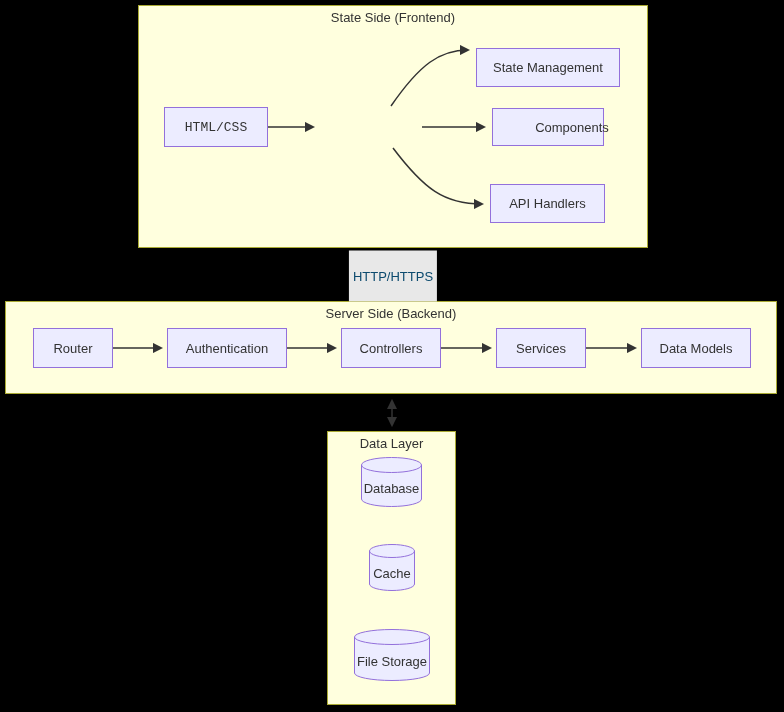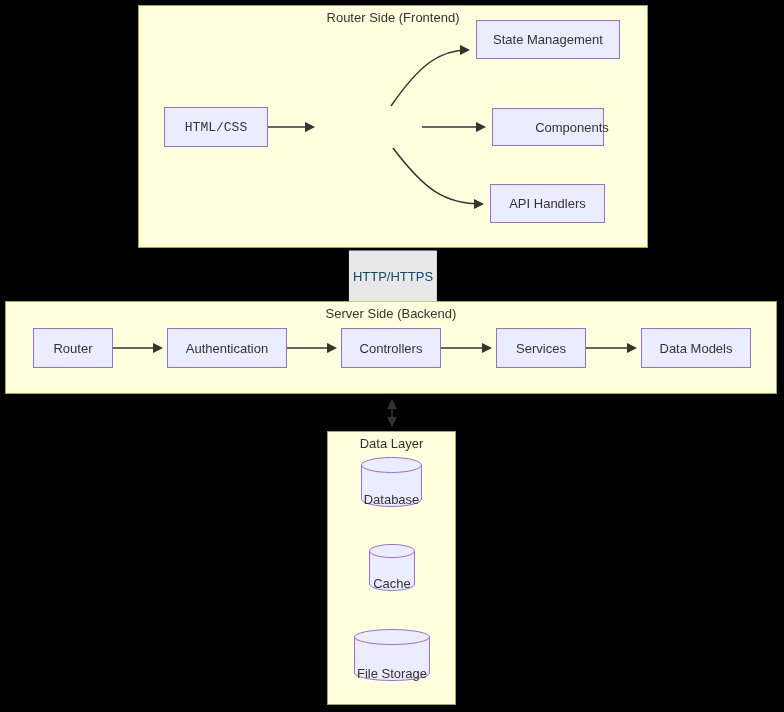--- a/index.html
+++ b/index.html
@@ -36,21 +36,21 @@
     display: flex;
     align-items: center;
     justify-content: center;
     font-size: 13px;
     color: #333333;
     white-space: nowrap;
   }
   .cyl {
     position: absolute;
     display: flex;
-    align-items: flex-end;
+    align-items: center;
     justify-content: center;
   }
   .cyl svg { position: absolute; left: 0; top: 0; }
   .cyl .cyl-label {
     position: relative;
     font-size: 13px;
     color: #333333;
     padding-top: 12px;
     white-space: nowrap;
   }
@@ -68,21 +68,21 @@
     padding: 18px 4px;
     white-space: nowrap;
   }
 </style>
 </head>
 <body>
 
 <div class="stage">
 
   <div class="cluster" style="left:138px; top:5px; width:510px; height:243px;">
-    <div class="cluster-title">Router Side (Frontend)</div>
+    <div class="cluster-title">State Side (Frontend)</div>
   </div>
 
   <div class="cluster" style="left:5px; top:301px; width:772px; height:93px;">
     <div class="cluster-title">Server Side (Backend)</div>
   </div>
 
   <div class="cluster" style="left:327px; top:431px; width:129px; height:274px;">
     <div class="cluster-title">Data Layer</div>
   </div>
 
@@ -100,21 +100,21 @@
       <path d="M392,256 L392,294" marker-start="url(#ah)" marker-end="url(#ah)"></path>
       <path d="M113,348 L161,348" marker-end="url(#ah)"></path>
       <path d="M287,348 L335,348" marker-end="url(#ah)"></path>
       <path d="M441,348 L490,348" marker-end="url(#ah)"></path>
       <path d="M586,348 L635,348" marker-end="url(#ah)"></path>
       <path d="M392,401 L392,425" marker-start="url(#ah)" marker-end="url(#ah)"></path>
     </g>
   </svg>
 
   <div class="node" style="left:164px; top:107px; width:104px; height:40px;font-family:Liberation Mono, monospace;">HTML/CSS</div>
-  <div class="node" style="left:476px; top:20px; width:144px; height:39px;">State Management</div>
+  <div class="node" style="left:476px; top:48px; width:144px; height:39px;">State Management</div>
   <div class="node" style="left:492px; top:108px; width:112px; height:38px;padding-left:48px;">Components</div>
   <div class="node" style="left:490px; top:184px; width:115px; height:39px;">API Handlers</div>
 
   <div class="edge-label" style="left:393px; top:276px;">HTTP/HTTPS</div>
 
   <div class="node" style="left:33px; top:328px; width:80px; height:40px;">Router</div>
   <div class="node" style="left:167px; top:328px; width:120px; height:40px;text-align:center;">Authentication</div>
   <div class="node" style="left:496px; top:328px; width:90px; height:40px;">Services</div>
   <div class="node" style="left:341px; top:328px; width:100px; height:40px;">Controllers</div>
   <div class="node" style="left:641px; top:328px; width:110px; height:40px;">Data Models</div>

